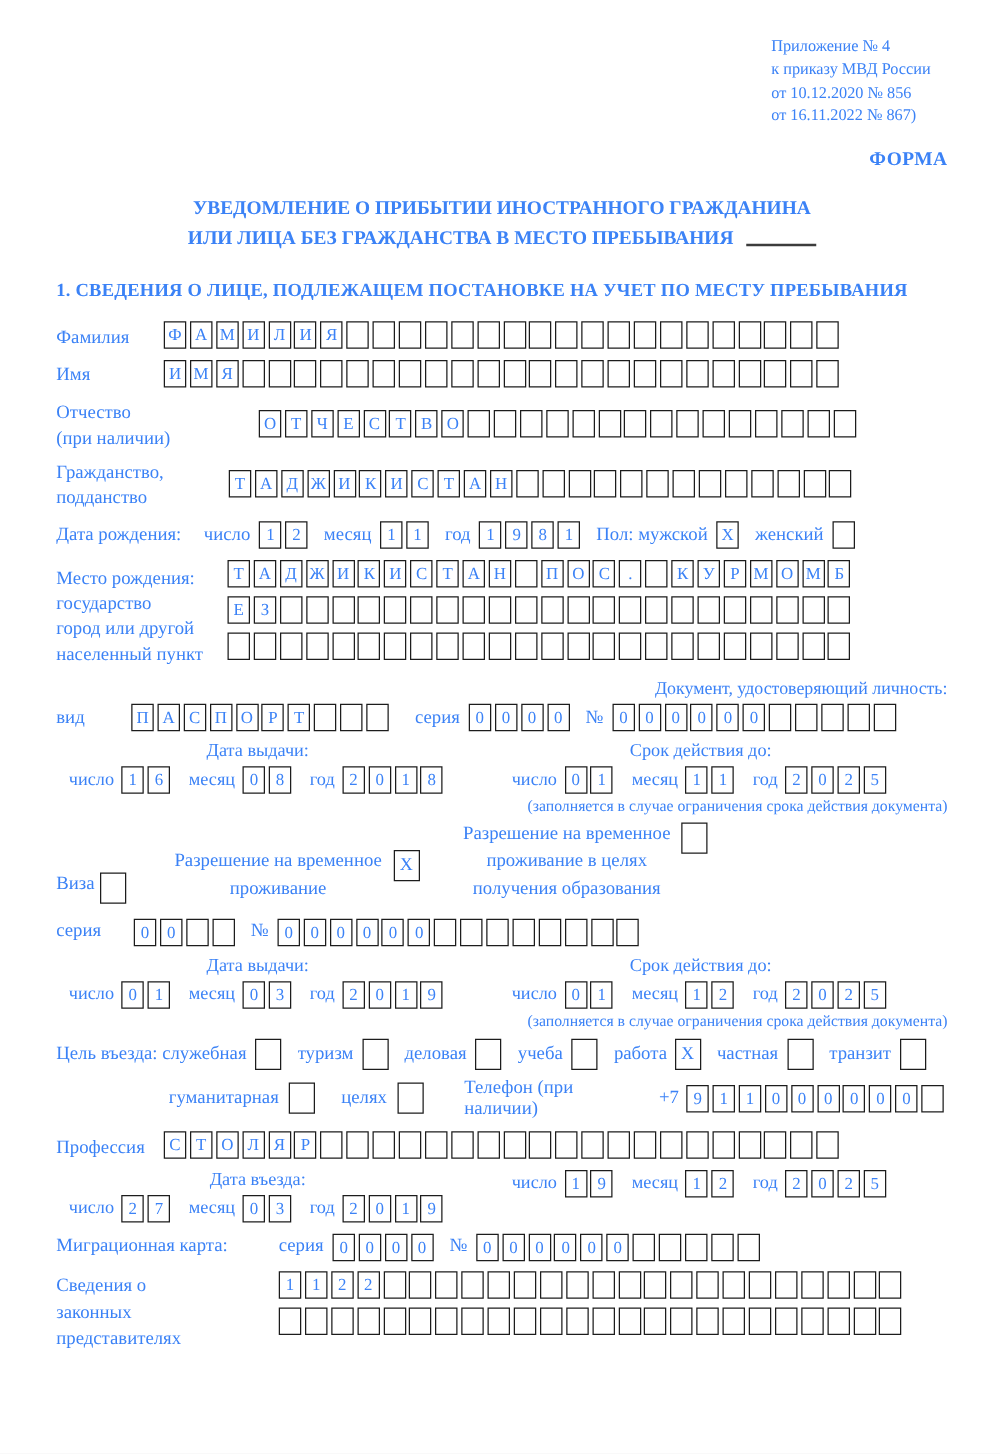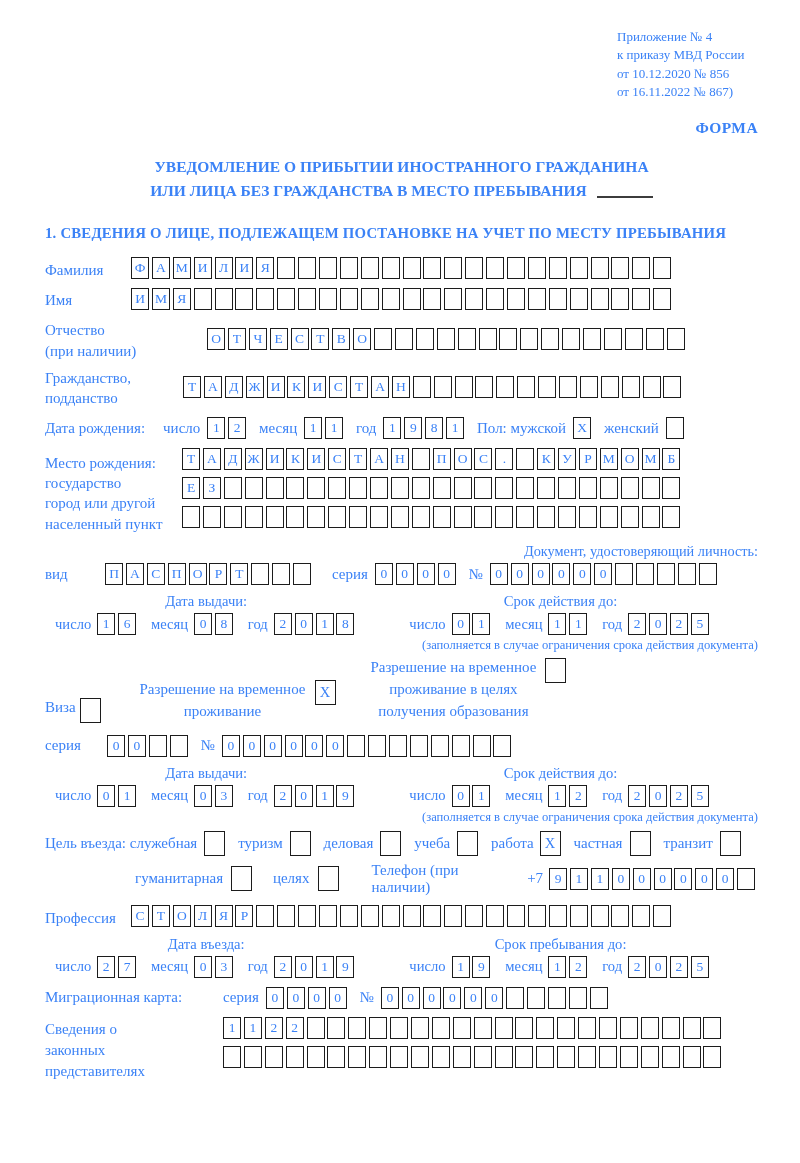--- a/index.html
+++ b/index.html
@@ -628,21 +628,20 @@
         <span class="fl2">год</span>
         <span class="cells">
             <span class="cell">2</span>
             <span class="cell">0</span>
             <span class="cell">1</span>
             <span class="cell">9</span>
           </span>
       </div>
     </div>
     <div class="db db-right">
-      <div class="db-title">Срок пребывания до:</div>
       <div class="db-fields">
         <span class="fl">число</span>
         <span class="cells">
             <span class="cell">1</span>
             <span class="cell">9</span>
           </span>
         <span class="fl2">месяц</span>
         <span class="cells">
             <span class="cell">1</span>
             <span class="cell">2</span>

